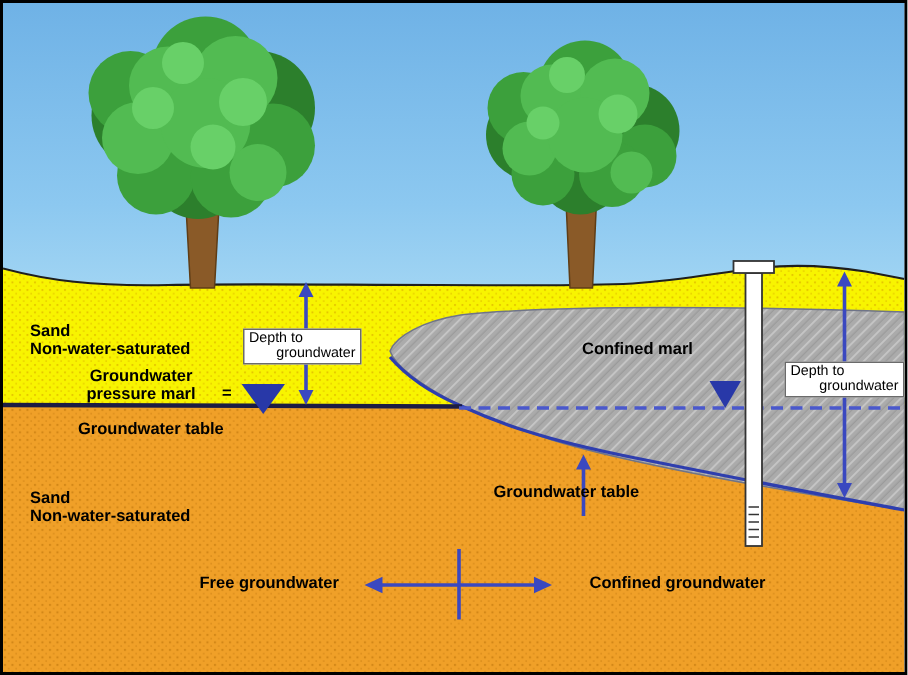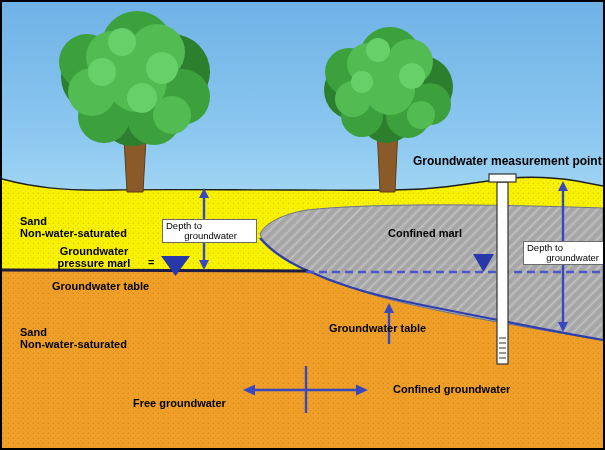--- a/index.html
+++ b/index.html
@@ -7,21 +7,21 @@
     position:relative;width:601px;height:446px;margin:0;
     border:2px solid #000;overflow:hidden;
     background:linear-gradient(to bottom,#6fb2e6 0%,#8cc8f0 30%,#b4e0f6 55%,#d9f2fa 100%);
   }
   #terrain{position:absolute;left:0;top:0;width:601px;height:446px;}
   .lbl{position:absolute;color:#000;font-weight:bold;font-size:11px;line-height:12px;white-space:nowrap;}
   .lbl.big{font-size:12px;line-height:13px;}
   .depth-box{
     position:absolute;background:#ffffff;border:1px solid #6b6b6b;
     font-size:9.5px;line-height:10px;font-weight:normal;color:#000;
-    padding:1px 18px 1px 3px;white-space:nowrap;
+    padding:1px 2px 1px 3px;white-space:nowrap;
   }
   .depth-box .l2{display:block;text-align:right;padding-right:1px;}
   .center2{text-align:center;}
 </style>
 </head>
 <body>
 
 <div id="stage">
 
   <svg id="terrain" viewBox="0 0 601 446">
@@ -171,40 +171,37 @@
 
   <div class="depth-box" style="left:160px;top:217px;width:72px;">
     <span>Depth to</span>
     <span class="l2">groundwater</span>
   </div>
 
   <div class="lbl" style="left:386px;top:225px;">
     <span>Confined marl</span>
   </div>
 
-  <div class="lbl big" style="left:411px;top:153px;">
-    <span>Groundwater measurement point</span>
-  </div>
 
 
   <div class="depth-box" style="left:521px;top:239px;width:73px;">
     <span>Depth to</span>
     <span class="l2">groundwater</span>
   </div>
 
   <div class="lbl" style="left:18px;top:324px;">
     <span>Sand</span><br>
     <span>Non-water-saturated</span>
   </div>
 
   <div class="lbl" style="left:327px;top:320px;">
     <span>Groundwater table</span>
   </div>
 
-  <div class="lbl" style="left:131px;top:395px;">
+  <div class="lbl" style="left:131px;top:381px;">
     <span>Free groundwater</span>
   </div>
 
   <div class="lbl" style="left:373px;top:381px;margin-left:18px;">
     <span>Confined groundwater</span>
   </div>
 
 </div>
 
 </body></html>

